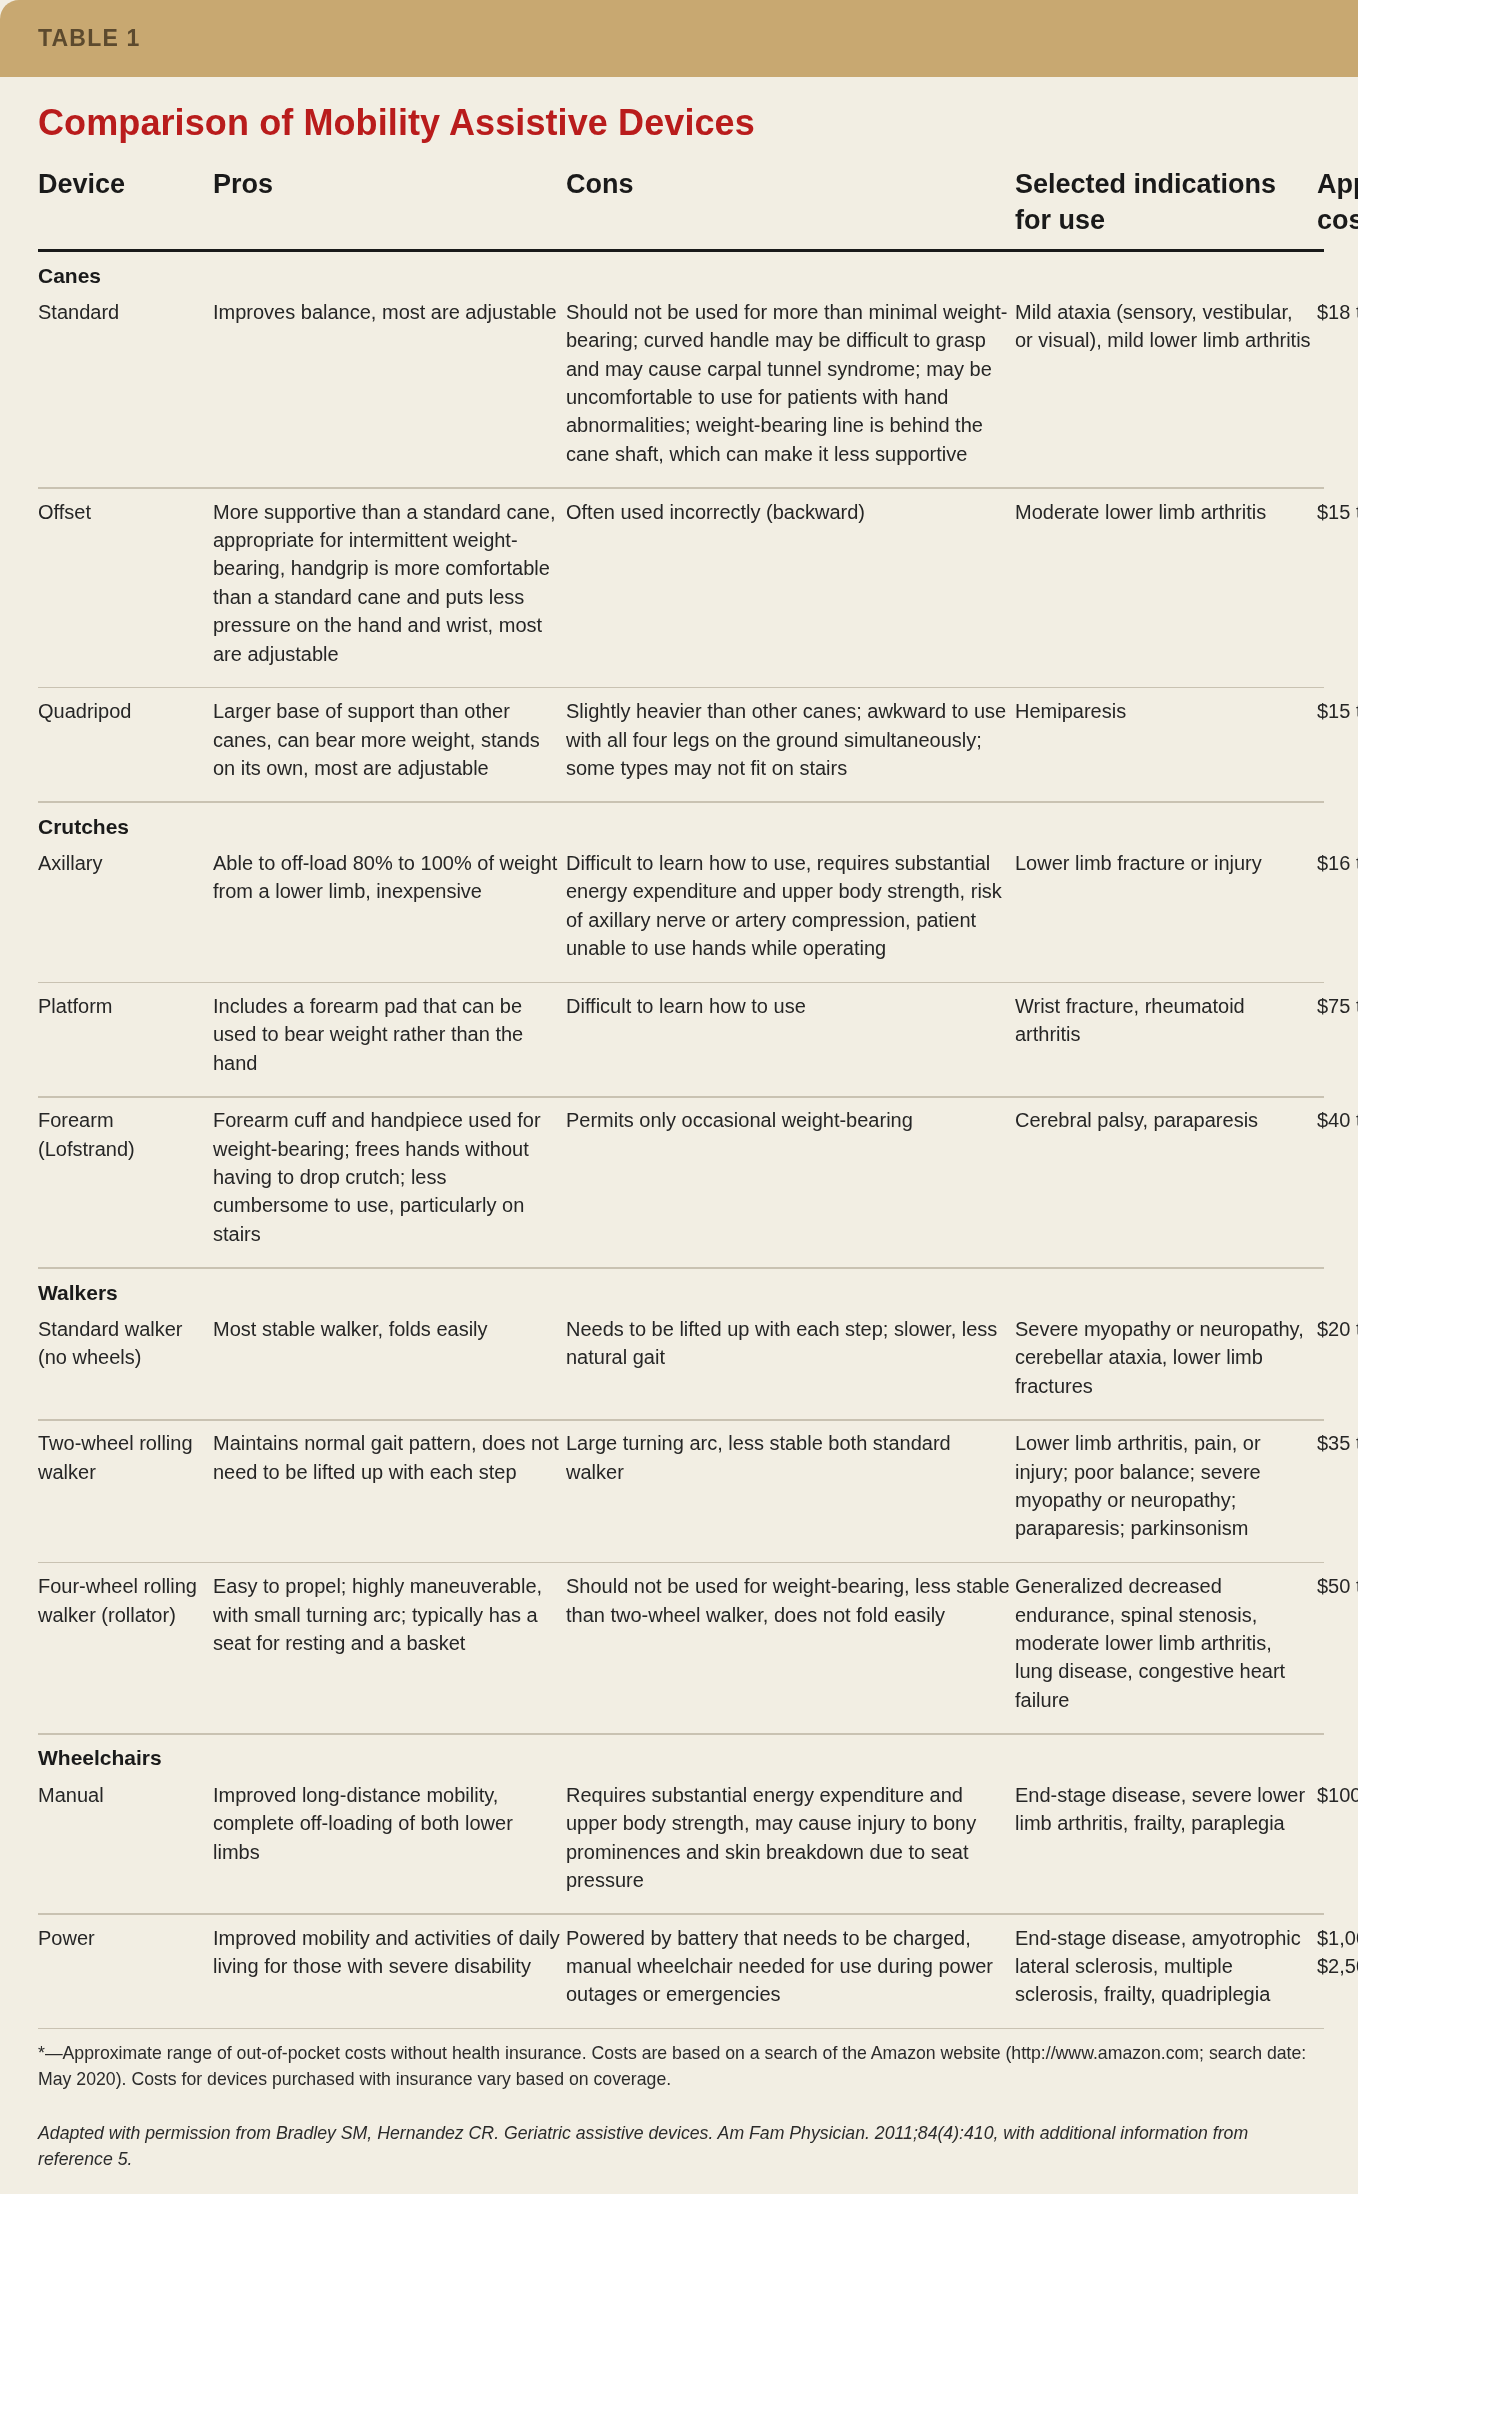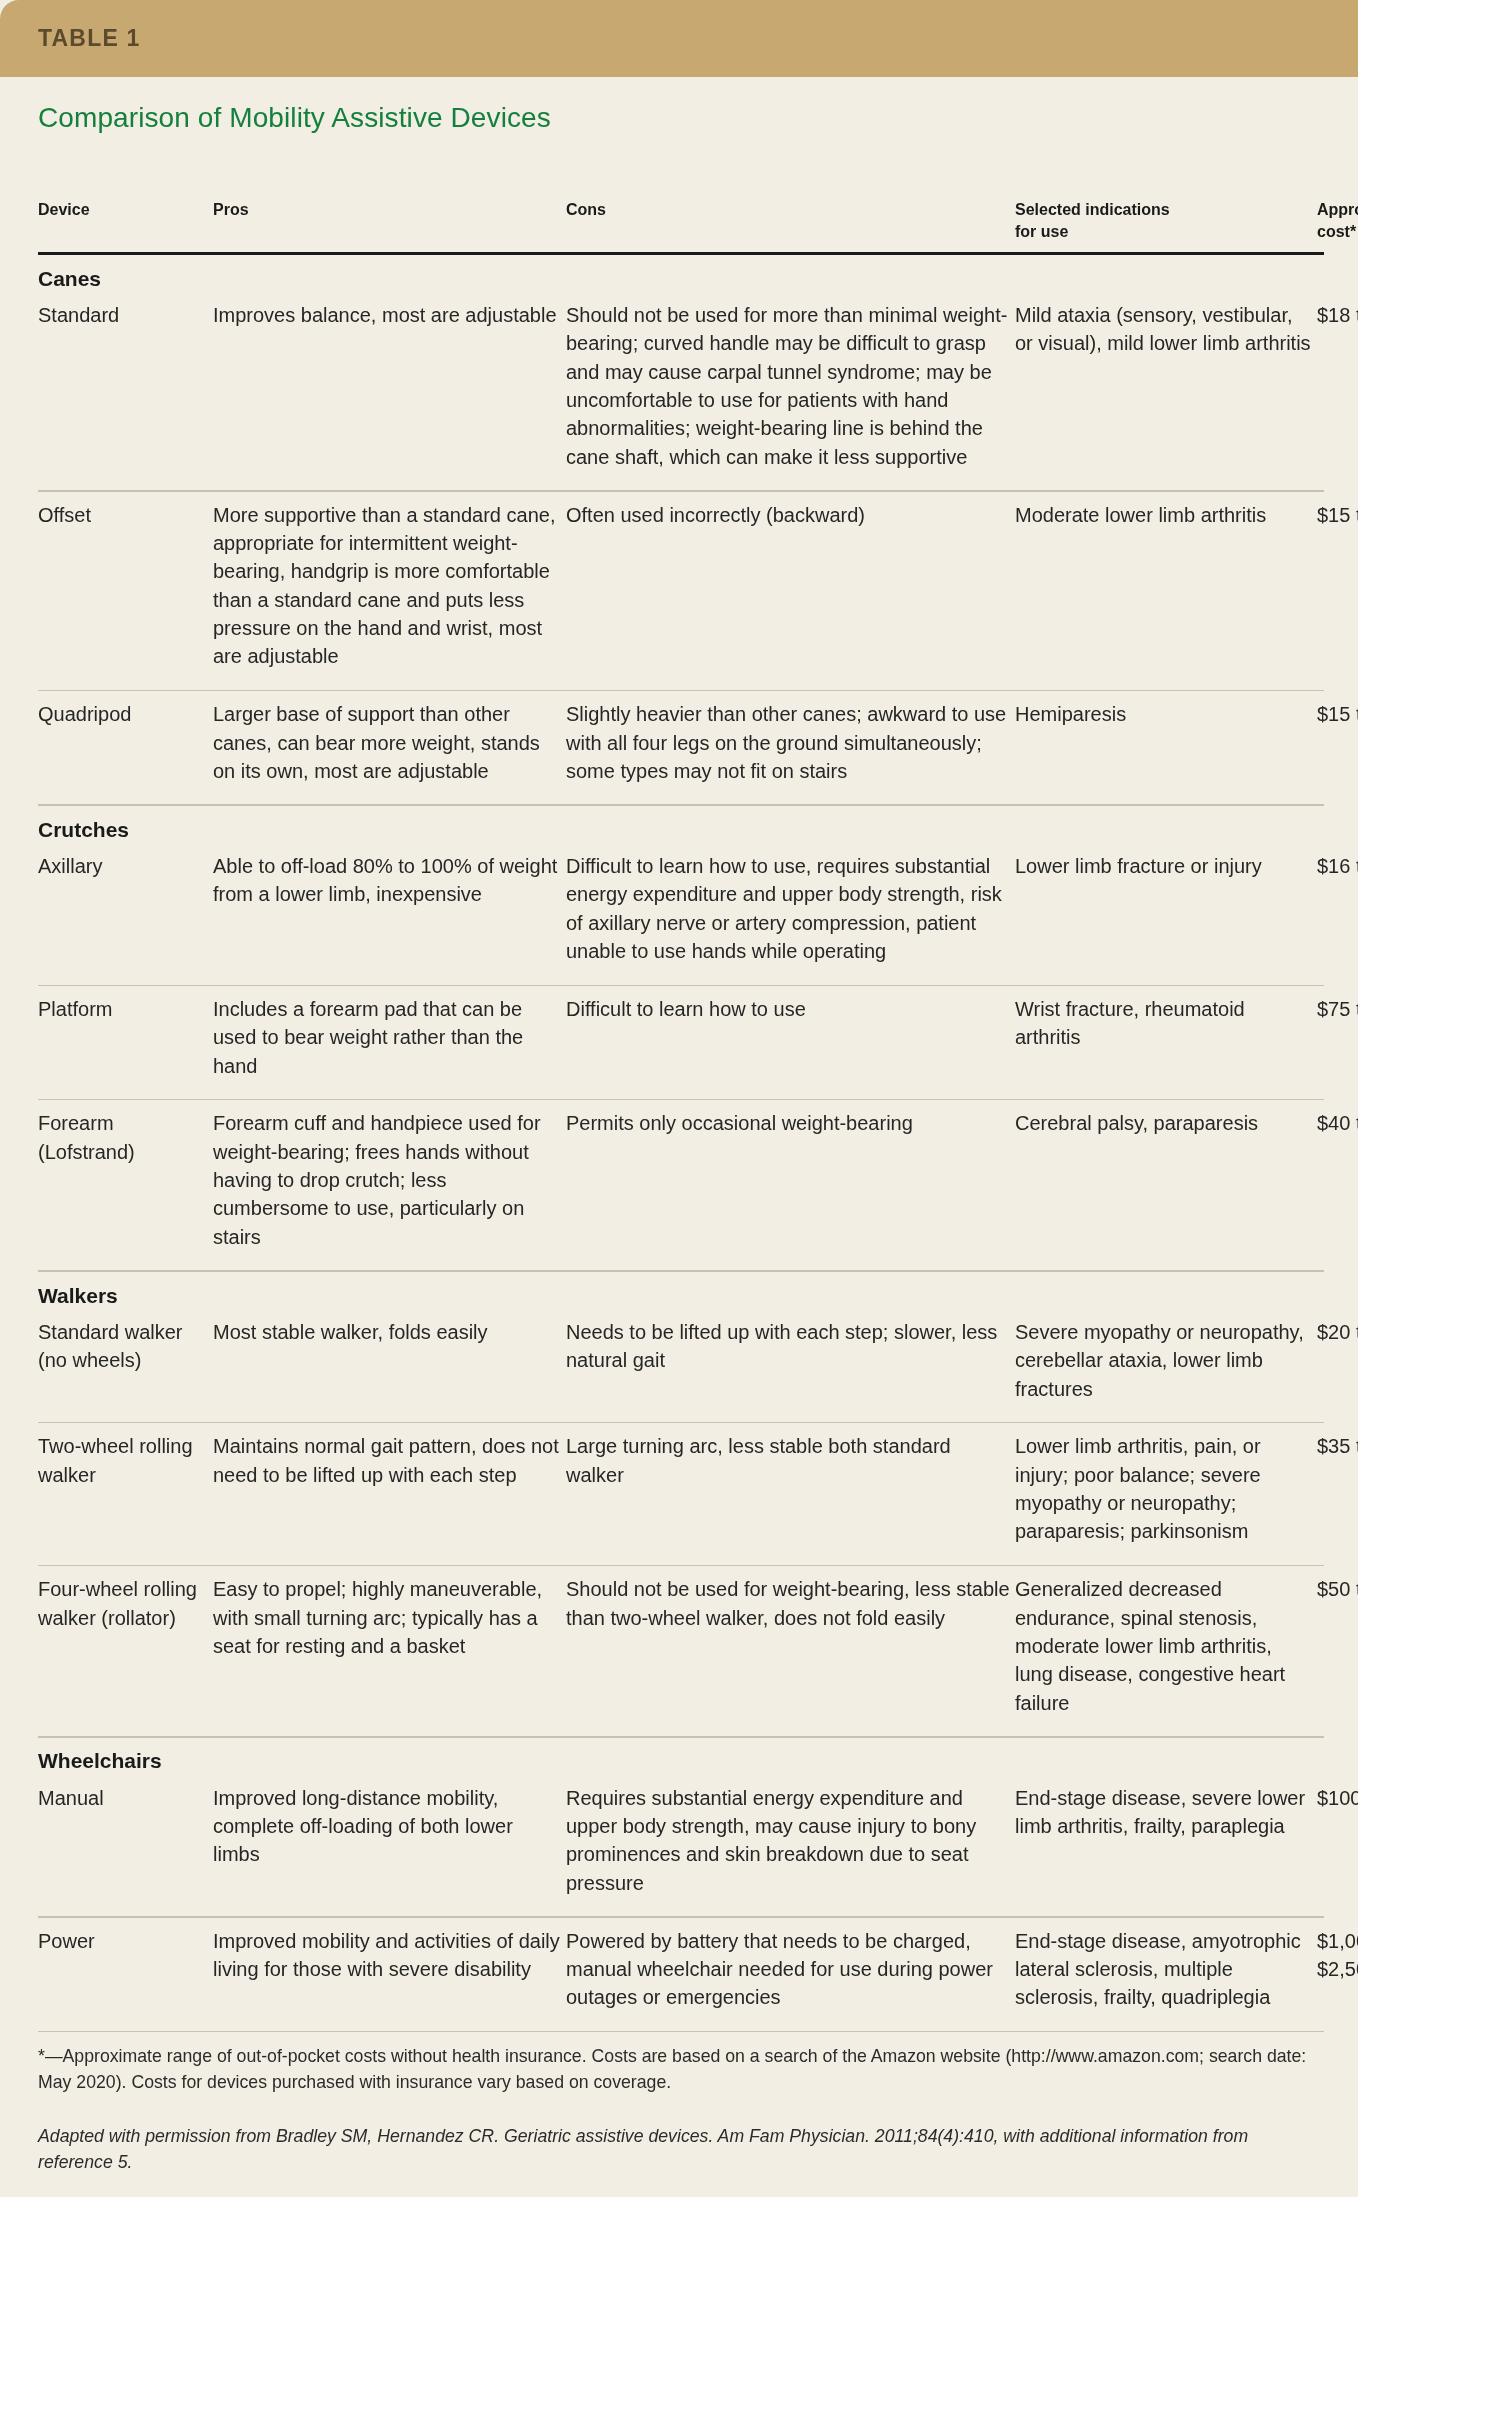--- a/index.html
+++ b/index.html
@@ -35,23 +35,23 @@
     font-size: 23px;
     font-weight: bold;
     letter-spacing: 1.2px;
     font-family: "Liberation Sans", sans-serif;
   }
   
   .title-wrap {
     padding: 25px 38px 4.4px 38px;
   }
   .table-title {
-    color: #15803d;
-    font-size: 28px;
-    font-weight: normal;
+    color: #b91c1c;
+    font-size: 36px;
+    font-weight: bold;
     letter-spacing: 0.1px;
   }
   
   .grid {
     padding: 0 34px 0 38px;
   }
   .row {
     display: flex;
     align-items: flex-start;
   }
@@ -59,27 +59,26 @@
   .c1 { width: 353px;  flex: 0 0 353px; }
   .c2 { width: 449px;  flex: 0 0 449px; }
   .c3 { width: 302px;  flex: 0 0 302px; }
   .c4 { width: 158px;  flex: 0 0 158px; }
 
   .header-row {
     padding-top: 19px;
     padding-bottom: 10.3px;
   }
   .header-row .cell {
-    font-size: 16px;
+    font-size: 27px;
     font-weight: bold;
     color: #1a1a1a;
     line-height: 1.32;
     padding-right: 17.7px;
     box-sizing: border-box;
-    margin-top: 42px;
   }
   .rule-thick {
     height: 2.9px;
     background: #1a1a1a;
     margin: 0;
   }
   .rule-thin {
     height: 1.5px;
     background: #c9c2b2;
     margin: 0;

